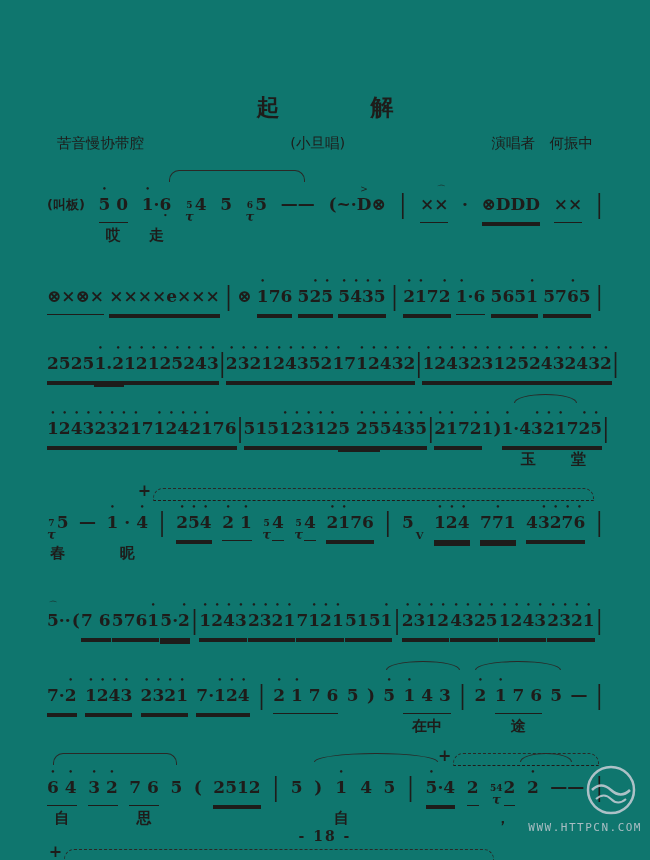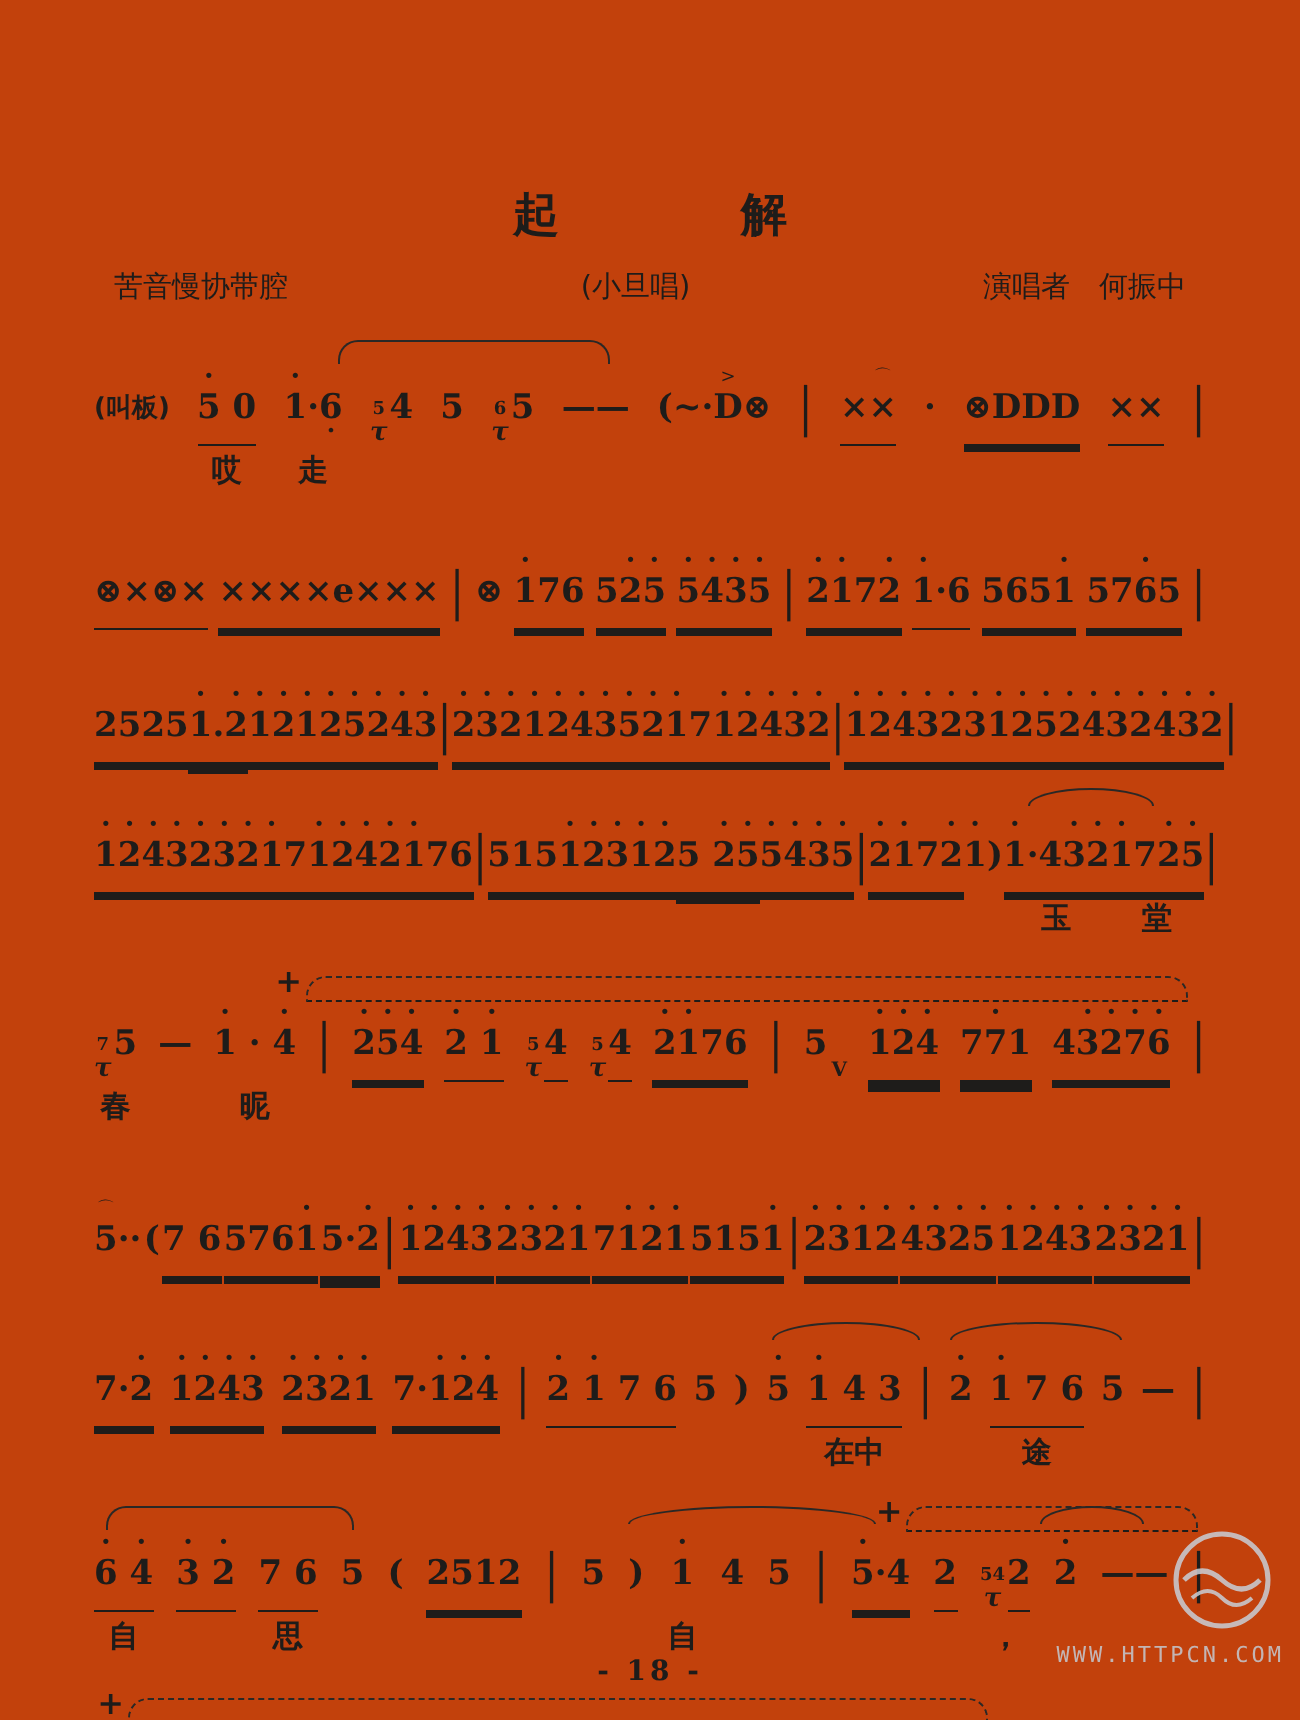--- a/index.html
+++ b/index.html
@@ -1,20 +1,20 @@
 <!DOCTYPE html>
 <html><head>
 <meta charset="utf-8">
 <style>
   html,body{margin:0;padding:0;background:#e8e8e6;}
   #sheet{
     position:relative;
     width:650px;height:860px;
     margin:0 auto;
-    background:#c2410c;
+    background:#0f766e;
     color:#1e1c1a;
     font-family:"DejaVu Serif", serif;
     overflow:hidden;
     box-sizing:border-box;
   }
   
   #title{
     position:absolute;top:92px;left:0;width:100%;
     text-align:center;font-size:23px;font-weight:bold;
     letter-spacing:34px;text-indent:34px;

